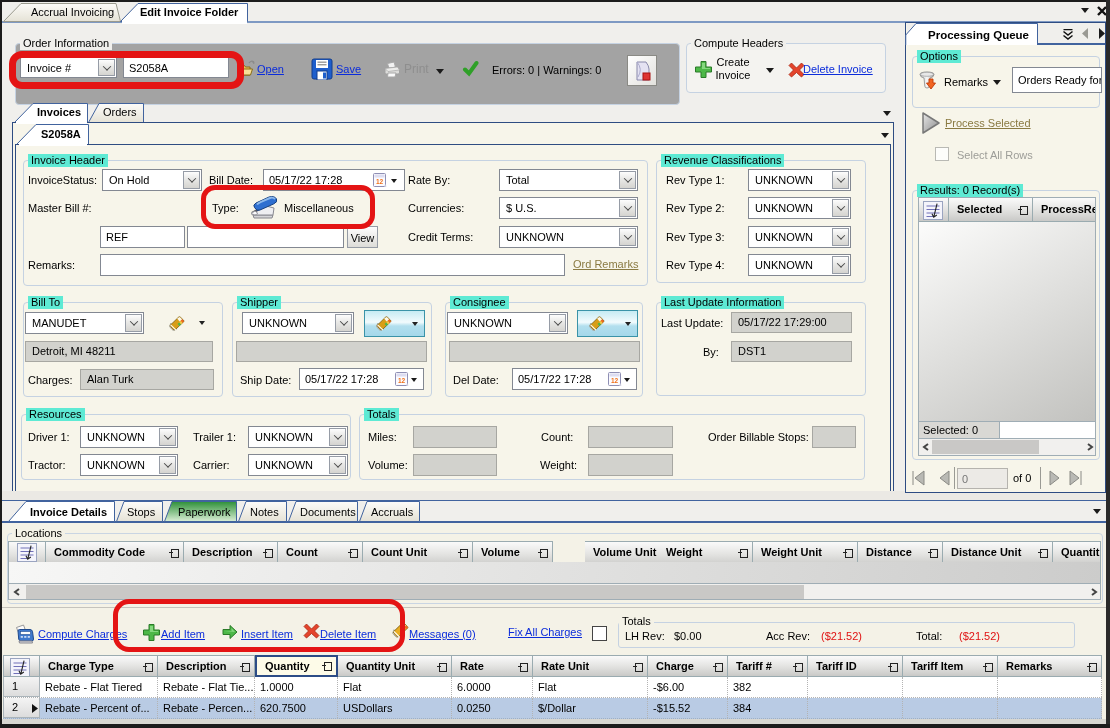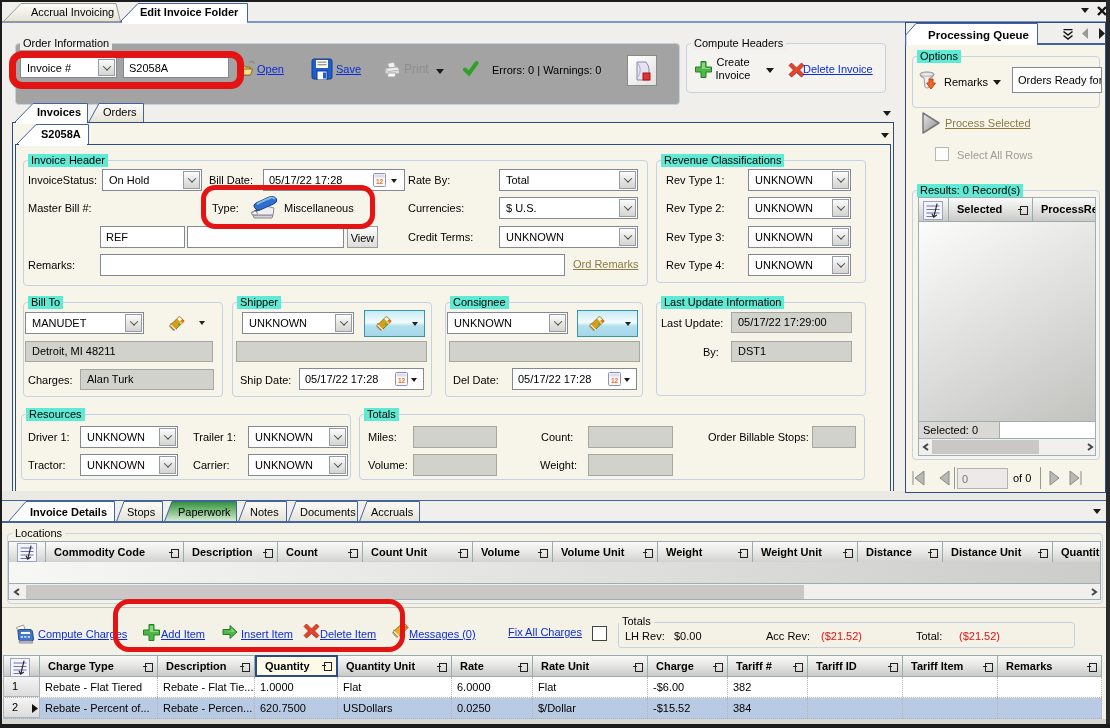--- a/index.html
+++ b/index.html
@@ -333,21 +333,21 @@
 <rect x="0.5" y="0.5" width="19" height="18" fill="#f4f4fb" stroke="#9aa4c0"></rect>
 <path d="M3.5 5 H16.5 M3.5 8.5 H16.5 M3.5 12 H16.5 M3.5 15.5 H10" stroke="#7070b8" stroke-width="1.2"></path>
 <path d="M12.5 2.5 L12.5 16 M10 13.5 L12.5 16.5 L15 13.5" stroke="#222" stroke-width="1.1" fill="none" transform="rotate(14 12.5 9)"></path>
 </svg></span>
       </div>
 <div class="hc" style="left:38px;width:138px">Commodity Code<span class="pin"></span></div>
 <div class="hc" style="left:176px;width:94px">Description<span class="pin"></span></div>
 <div class="hc" style="left:270px;width:85px">Count<span class="pin"></span></div>
 <div class="hc" style="left:355px;width:110px">Count Unit<span class="pin"></span></div>
 <div class="hc" style="left:465px;width:80px">Volume<span class="pin"></span></div>
-<div class="hc" style="left:545px;width:105px">Volume Unit<span class="pin"></span></div>
+<div class="hc" style="left:577px;width:105px">Volume Unit<span class="pin"></span></div>
 <div class="hc" style="left:650px;width:95px">Weight<span class="pin"></span></div>
 <div class="hc" style="left:745px;width:105px">Weight Unit<span class="pin"></span></div>
 <div class="hc" style="left:850px;width:85px">Distance<span class="pin"></span></div>
 <div class="hc" style="left:935px;width:110px">Distance Unit<span class="pin"></span></div>
 <div class="hc" style="left:1045px;width:48px">Quantit</div>
 </div>
 <div class="a" style="left:0;top:21px;width:1093px;height:21px;background:linear-gradient(100deg,#f7f7f6,#cccccb);border-left:1px solid #9aabb0;border-right:1px solid #9aabb0"></div>
 </div>
 <div class="a" style="left:8px;top:583px;width:1093px;height:17px;background:#f1f0ee;border:1px solid #9fadb5">
 <svg class="a" style="left:4px;top:4px" width="8" height="8">

